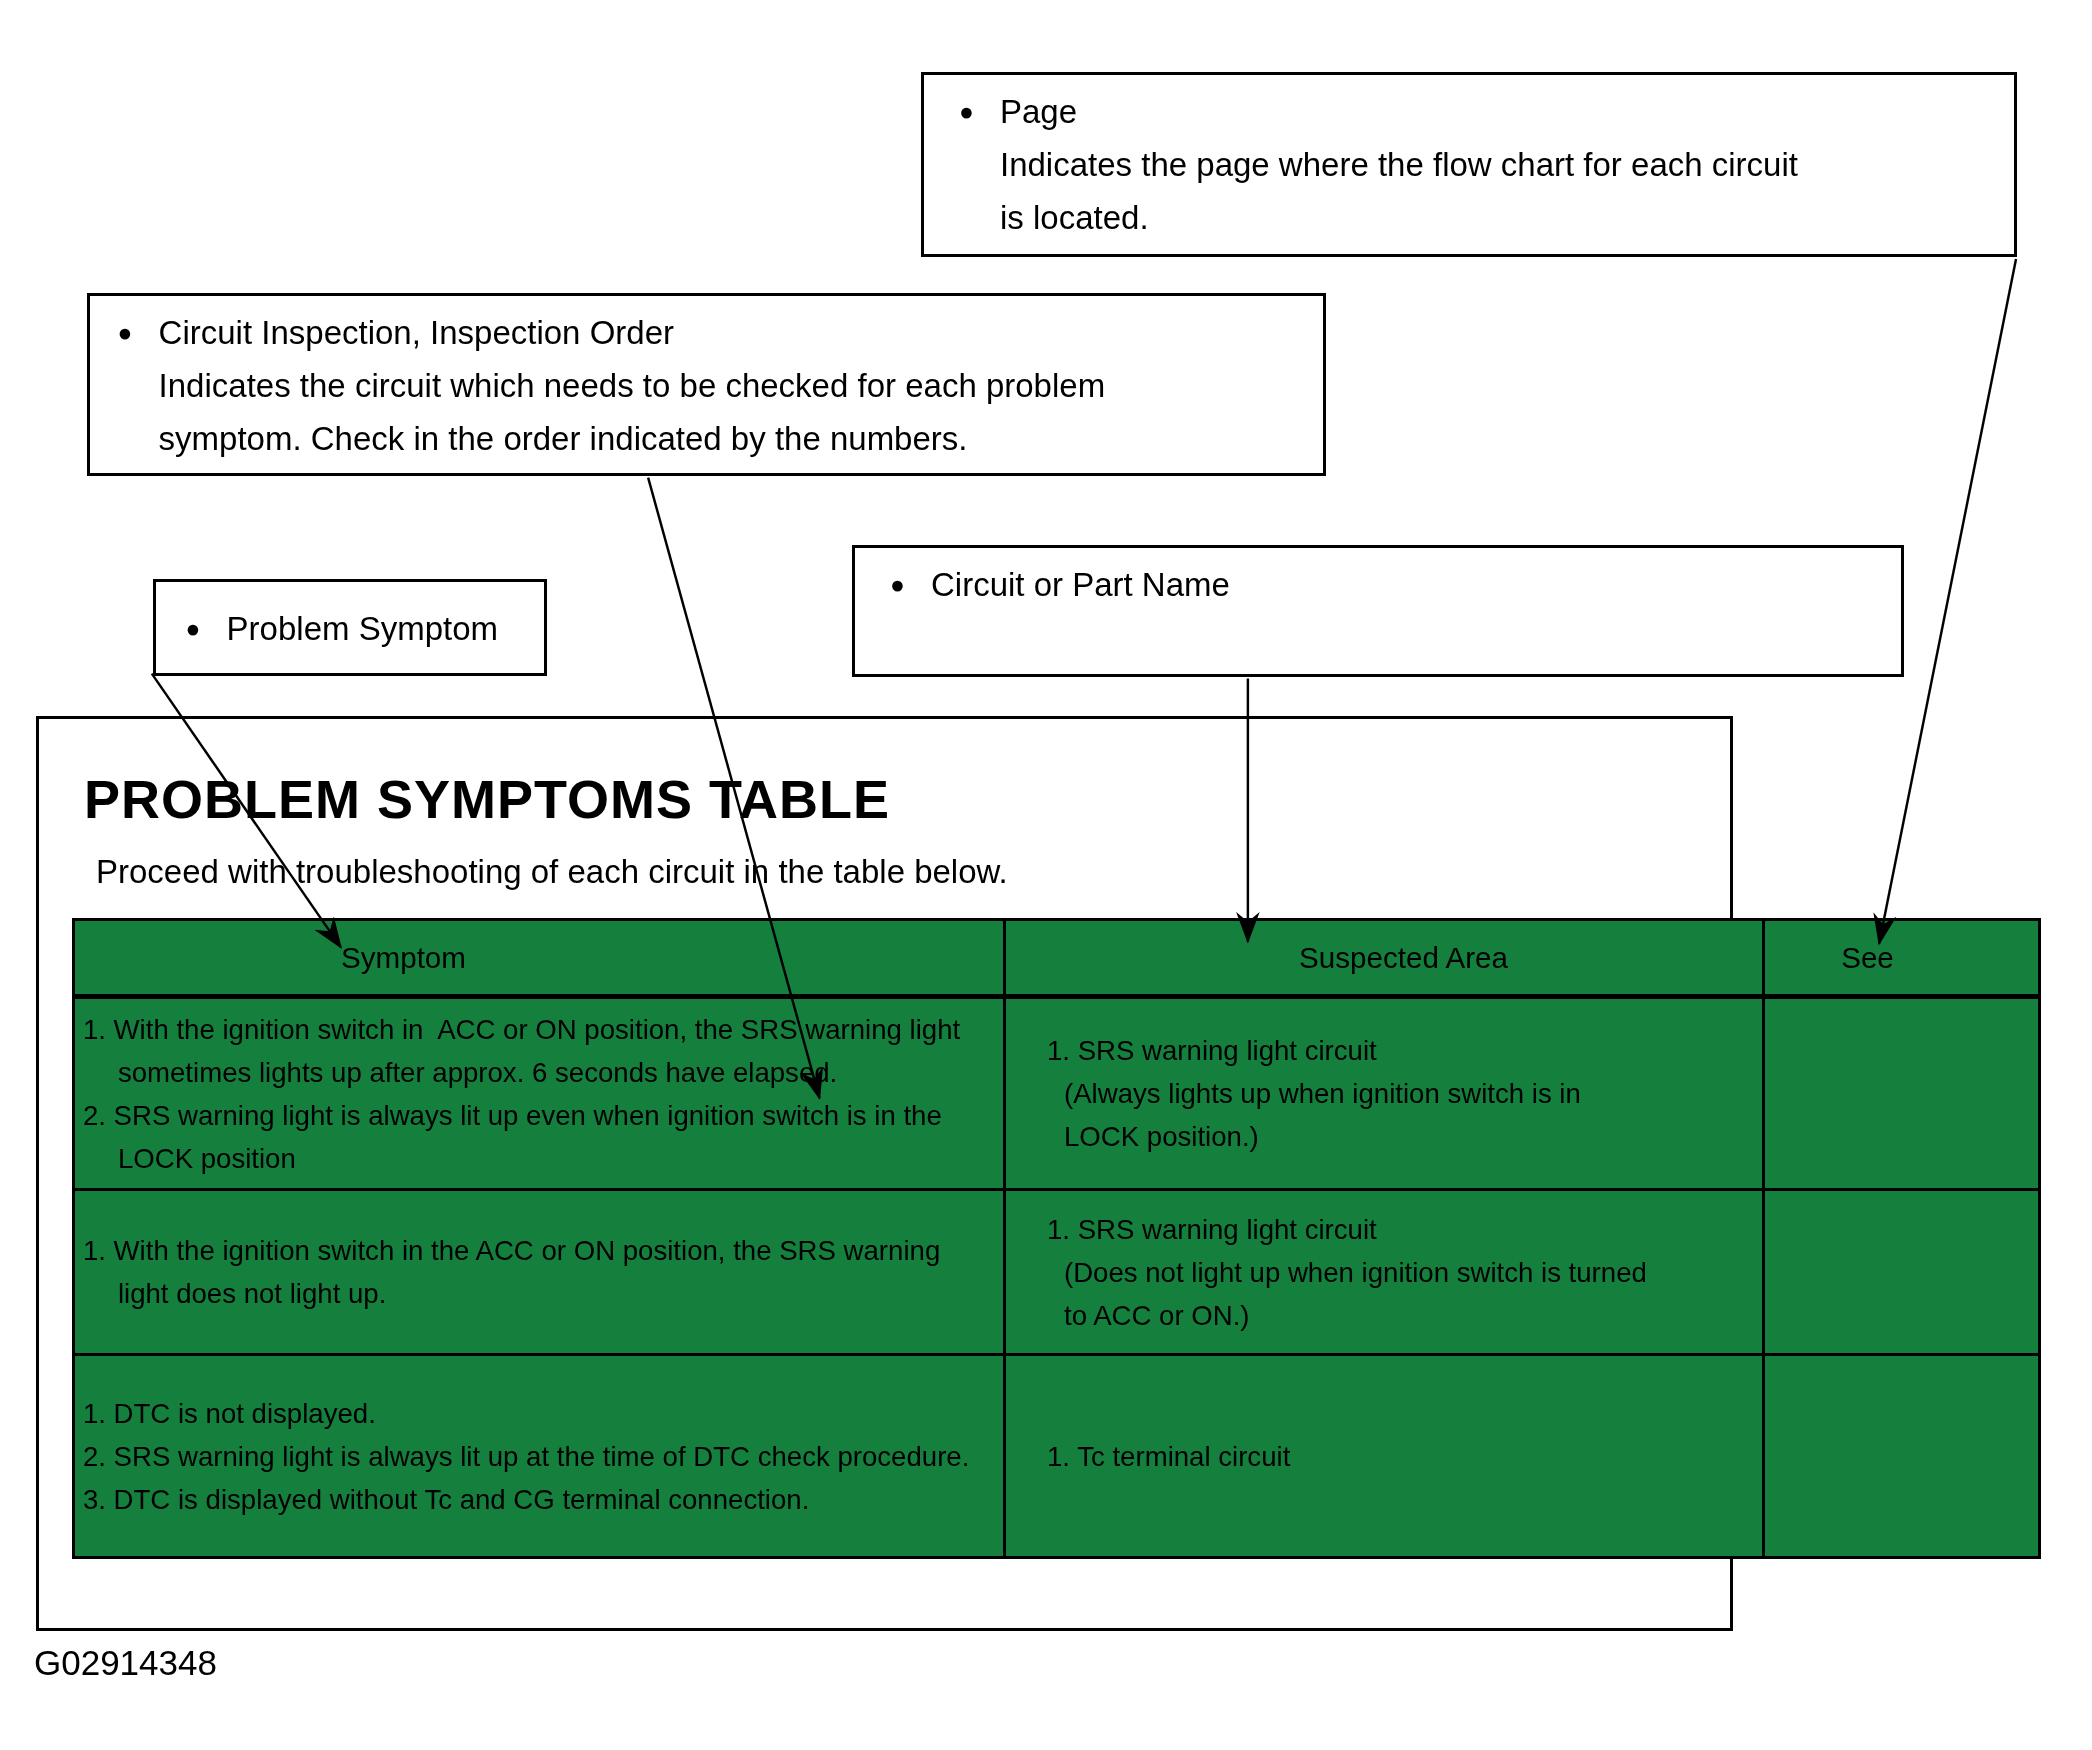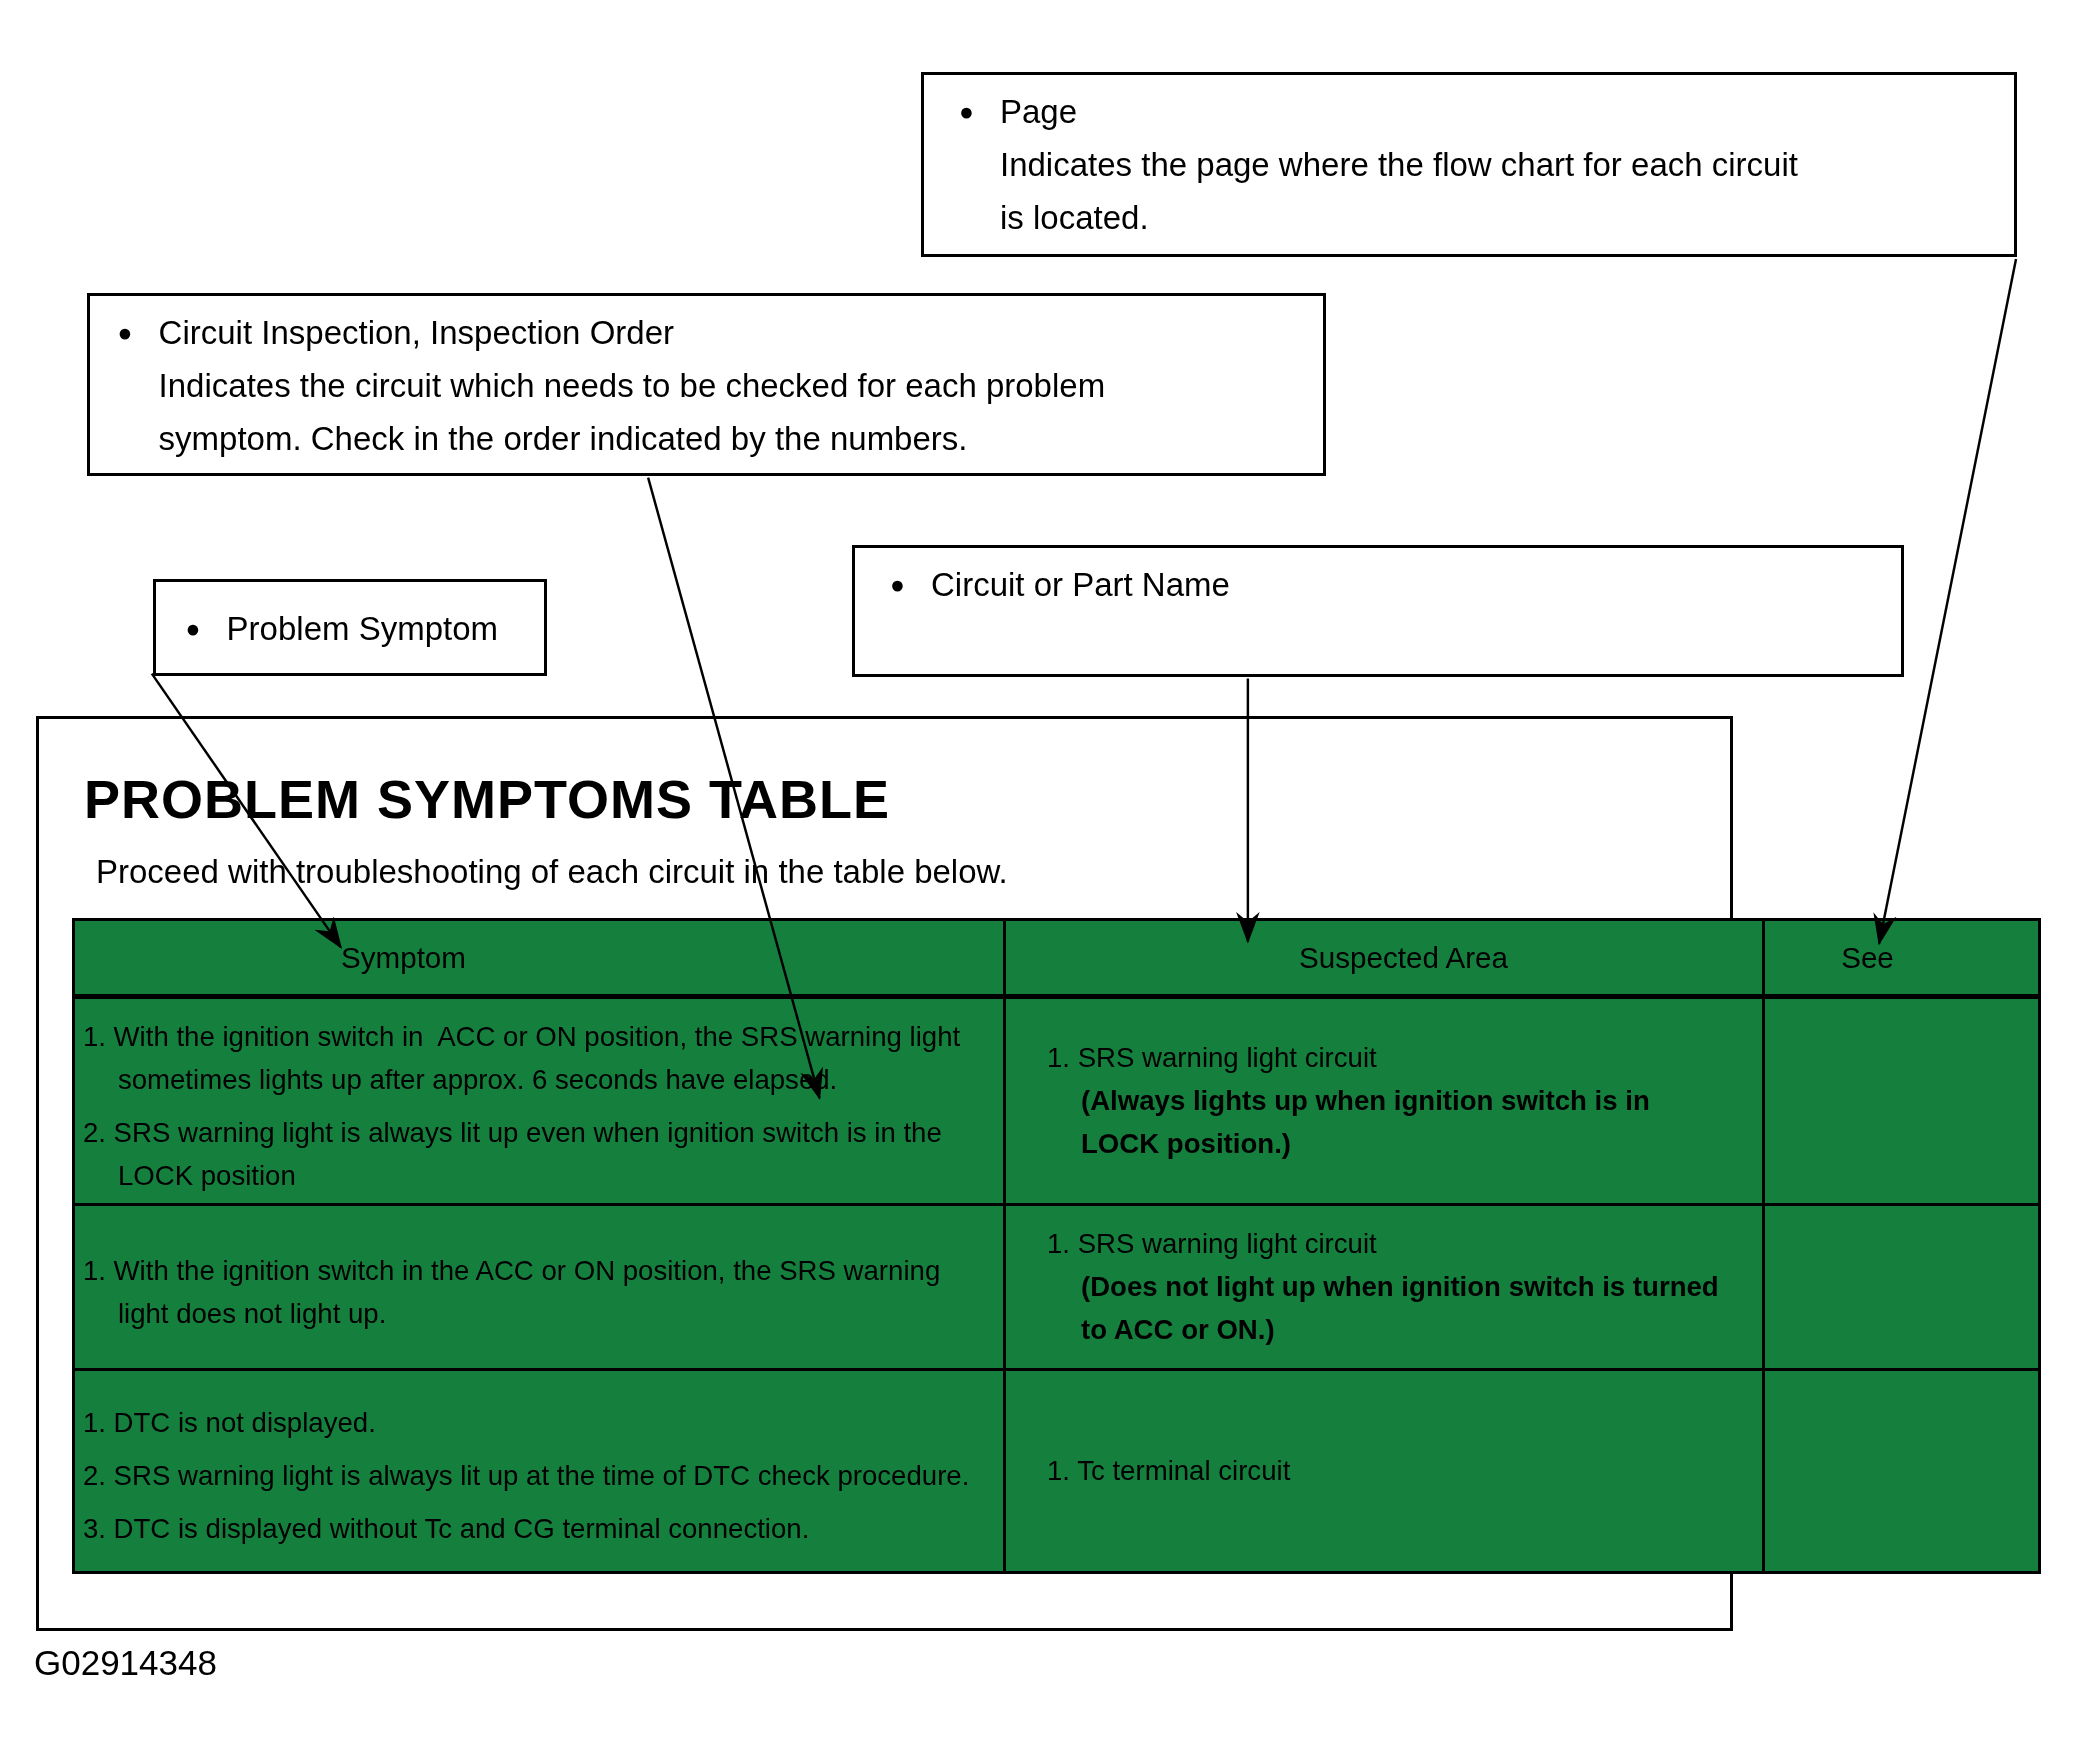--- a/index.html
+++ b/index.html
@@ -68,23 +68,23 @@
     vertical-align: middle;
   }
   th.h-sym { text-align: left; padding-left: 266px; }
   th.h-sus { text-align: center; text-indent: 39px; }
   th.h-see { text-align: center; padding-right: 69px; }
   tr.r1 { height: 193px; }
   tr.r2 { height: 165px; }
   tr.r3 { height: 203px; }
   td { vertical-align: middle; padding: 5.9px 9.9px; line-height: 43px; }
   td.sym { padding-left: 7.9px; }
-  td.sym .item { padding-left: 35px; text-indent: -35px; white-space: pre-wrap; margin-top: 10px; }
+  td.sym .item { padding-left: 35px; text-indent: -35px; white-space: pre-wrap; }
   td.sus { padding-left: 41px; }
-  td.sus .note { margin-left: 34px; font-weight: bold; }
+  td.sus .note { margin-left: 17px; }
 
   
   .figure-id { position: absolute; left: 34px; top: 1643px; font-size: 35px; }
 
   
   svg.overlay {
     position: absolute; left: 0; top: 0;
     width: 2092px; height: 1750px;
     z-index: 20;
     pointer-events: none;

